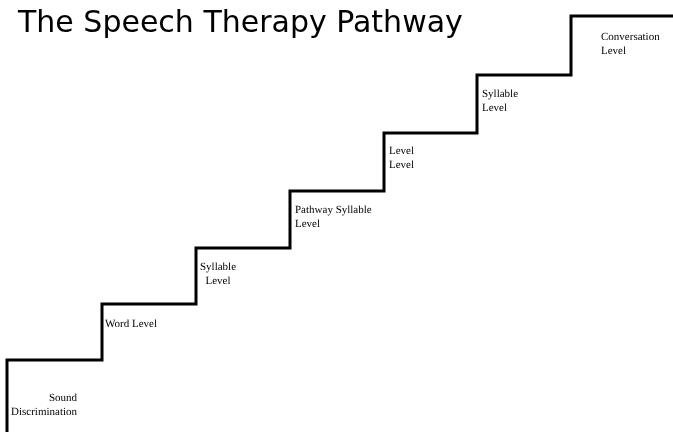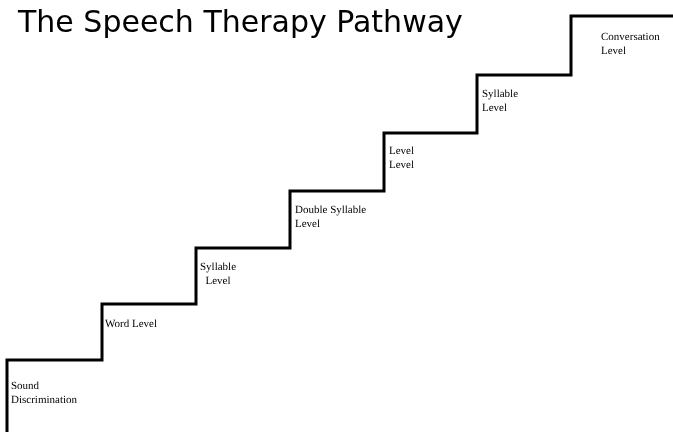--- a/index.html
+++ b/index.html
@@ -62,36 +62,36 @@
 <body style="background: rgb(255, 255, 255);">
 
 <div id="canvas">
 
   <svg id="stair-svg" viewBox="0 0 673 432" xmlns="http://www.w3.org/2000/svg" aria-hidden="true">
     <polyline id="stair-polyline" fill="none" stroke="#000000" stroke-width="3" stroke-linecap="butt" stroke-linejoin="miter" points="7,432 7,360 102,360 102,304 196,304 196,248 290,248 290,191 384,191 384,133 477,133 477,75 571,75 571,16 673,16"></polyline>
   </svg>
 
   <div id="title">The Speech Therapy Pathway</div>
 
-  <div class="step-label" id="label-1" style="left: 11px; top: 380px; color: rgb(0, 0, 0);">
+  <div class="step-label" id="label-1" style="left: 11px; top: 392px; color: rgb(0, 0, 0); text-align: right;">
     <span class="line">Sound</span>
     <span class="line">Discrimination</span>
   </div>
 
   <div class="step-label" id="label-2" style="left: 105px; top: 318px; color: rgb(0, 0, 0);">
     <span class="line">Word Level</span>
   </div>
 
   <div class="step-label" id="label-3" style="left: 200px; top: 261px; color: rgb(0, 0, 0); text-align: center;">
     <span class="line">Syllable</span>
     <span class="line">Level</span>
   </div>
 
   <div class="step-label" id="label-4" style="left: 295px; top: 204px; color: rgb(0, 0, 0);">
-    <span class="line">Double Syllable</span>
+    <span class="line">Pathway Syllable</span>
     <span class="line">Level</span>
   </div>
 
   <div class="step-label" id="label-5" style="left: 389px; top: 145px; color: rgb(0, 0, 0);">
     <span class="line">Level</span>
     <span class="line">Level</span>
   </div>
 
   <div class="step-label" id="label-6" style="left: 482px; top: 88px; color: rgb(0, 0, 0);">
     <span class="line">Syllable</span>

